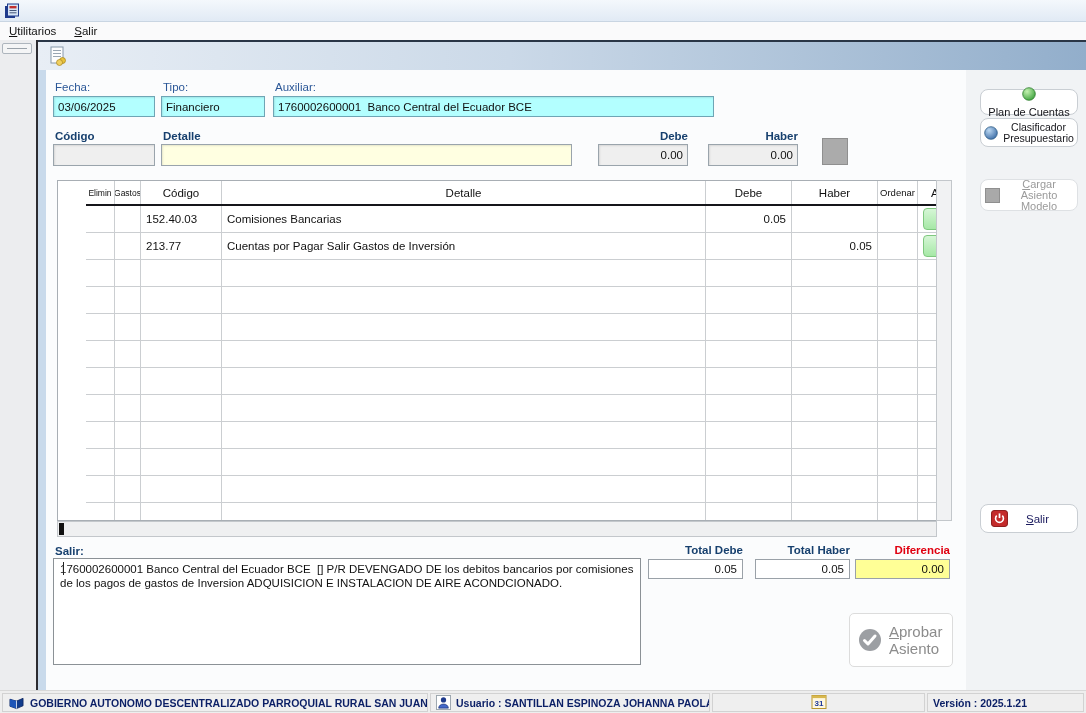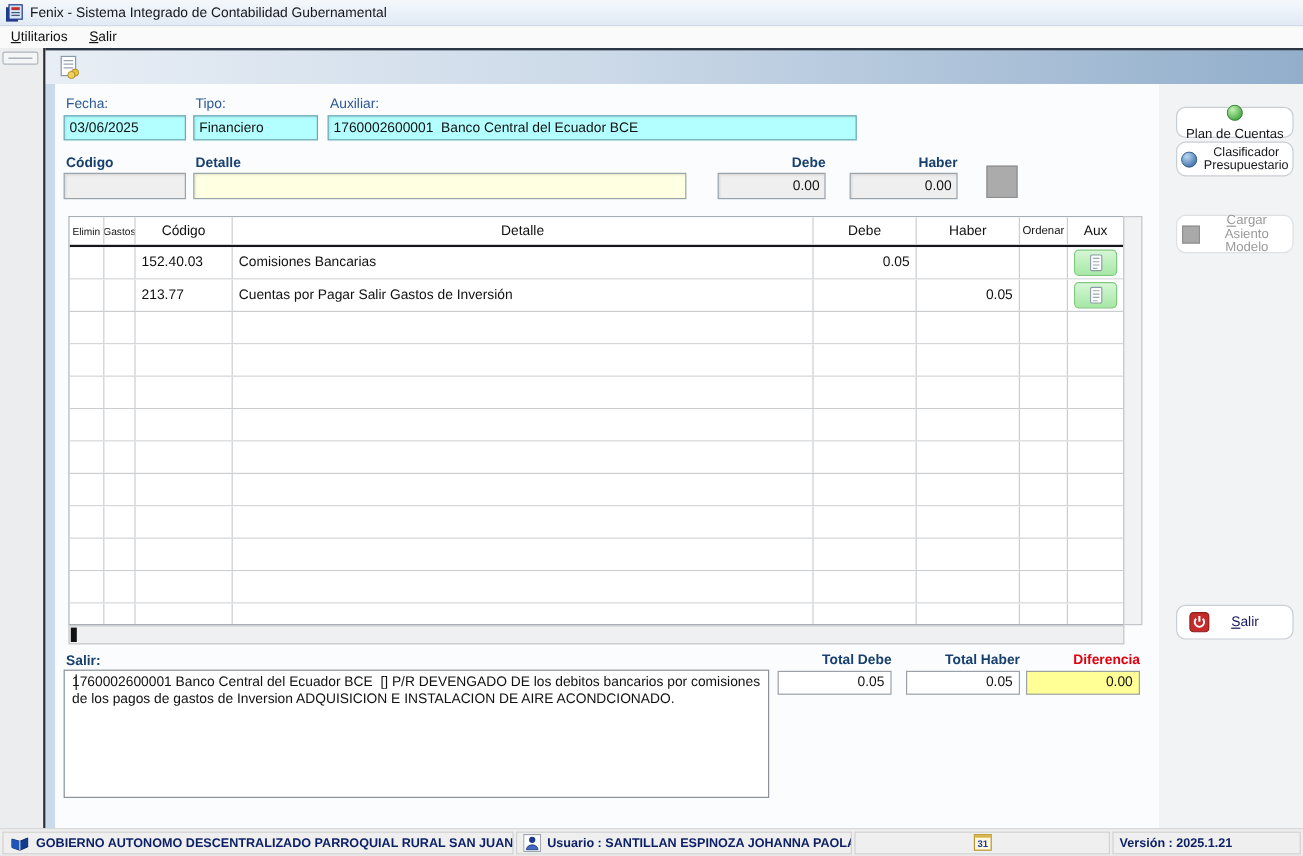--- a/index.html
+++ b/index.html
@@ -51,21 +51,21 @@
   .cyan   { background:#B3FFFF; border-color:#6FA5B5; }
   .yellow { background:#FFFFE1; }
   .gray   { background:#EFEFEF; }
   .tright { text-align:right; }
 
   .gray-big-btn { left:822px; top:138px; width:26px; height:27px; background:#ABABAB;
     border:1px solid #8F8F8F; }
 
   
   .tbl { left:57px; top:180px; width:880px; height:341px; border:1px solid #A8AEB4;
-    background:#fff; overflow:hidden; }
+    background:#fff; overflow:hidden;padding-left:28px; }
   .thead { display:flex; height:25px; background:#FFFFFF; border-bottom:2px solid #15151a; }
   .trow  { display:flex; height:27px; background:#fff; border-bottom:1px solid #CBCED1; }
   .tcell { flex:none; height:100%; border-right:1px solid #CBCED1; display:flex;
     align-items:center; padding:0 5px; font-size:11.5px; color:#111; overflow:hidden;
     white-space:nowrap; }
   .hcell { justify-content:center; padding:0 2px; }
   .c1{width:29px} .c2{width:26px} .c3{width:81px} .c4{width:484px}
   .c5{width:86px} .c6{width:86px} .c7{width:40px} .c8{width:46px; border-right:none;}
   .fs8{font-size:8.5px} .fs9{font-size:9.5px}
   .tnum { justify-content:flex-end; }
@@ -123,21 +123,20 @@
 <div id="app">
 
   <div class="abs titlebar">
     <svg width="16" height="16" viewBox="0 0 16 16">
       <rect x="1" y="3" width="10" height="12" fill="#1E3A8C"></rect>
       <rect x="3.5" y="1" width="11" height="12" fill="#D6E4F5" stroke="#1E3A8C" stroke-width="1"></rect>
       <rect x="5.5" y="3" width="7" height="2.4" fill="#C03030"></rect>
       <rect x="5.5" y="7" width="7" height="1" fill="#44557A"></rect>
       <rect x="5.5" y="9.3" width="7" height="1" fill="#44557A"></rect>
     </svg>
-    <span class="title">Fenix - Sistema Integrado de Contabilidad Gubernamental</span>
   </div>
 
   <div class="abs menubar">
     <span class="menu-item accel">Utilitarios</span>
     <span class="menu-item accel">Salir</span>
   </div>
 
   <div class="abs leftrail">
     <div class="rail-tab"></div>
   </div>
@@ -343,20 +342,30 @@
   <div class="abs glosa-box">1760002600001 Banco Central del Ecuador BCE  [] P/R DEVENGADO DE los debitos bancarios por comisiones de los pagos de gastos de Inversion ADQUISICION E INSTALACION DE AIRE ACONDCIONADO.</div>
   <div class="abs caret" style="left:63px; top:562px;"></div>
 
   <span class="tot-lbl" style="left:648px;">Total Debe</span>
   <span class="tot-lbl" style="left:755px;">Total Haber</span>
   <span class="tot-lbl red" style="left:855px;">Diferencia</span>
   <div class="tot-fld" style="left:648px;">0.05</div>
   <div class="tot-fld" style="left:755px;">0.05</div>
   <div class="tot-fld dif" style="left:855px;">0.00</div>
 
+  <button class="abs approve-btn">
+    <svg width="24" height="24" viewBox="0 0 24 24">
+      <circle cx="12" cy="12" r="11" fill="#9C9FA3"></circle>
+      <path d="M6.5 12.5 l3.5 3.5 7-8" stroke="#fff" stroke-width="3" fill="none" stroke-linecap="round" stroke-linejoin="round"></path>
+    </svg>
+    <span class="approve-txt">
+      <span class="accel">Aprobar</span><br>
+      <span>Asiento</span>
+    </span>
+  </button>
 
   <button class="sbtn" style="top:89px; height:26px;flex-direction:column;">
     <svg width="14" height="14" viewBox="0 0 14 14">
       <defs>
           <radialGradient id="gg" cx="35%" cy="30%" r="75%">
         <stop offset="0%" stop-color="#C4F2B0"></stop>
             <stop offset="100%" stop-color="#3FA33F"></stop>
       </radialGradient>
         </defs>
       <circle cx="7" cy="7" r="6.3" fill="url(#gg)" stroke="#2E7D2E" stroke-width="0.8"></circle>

